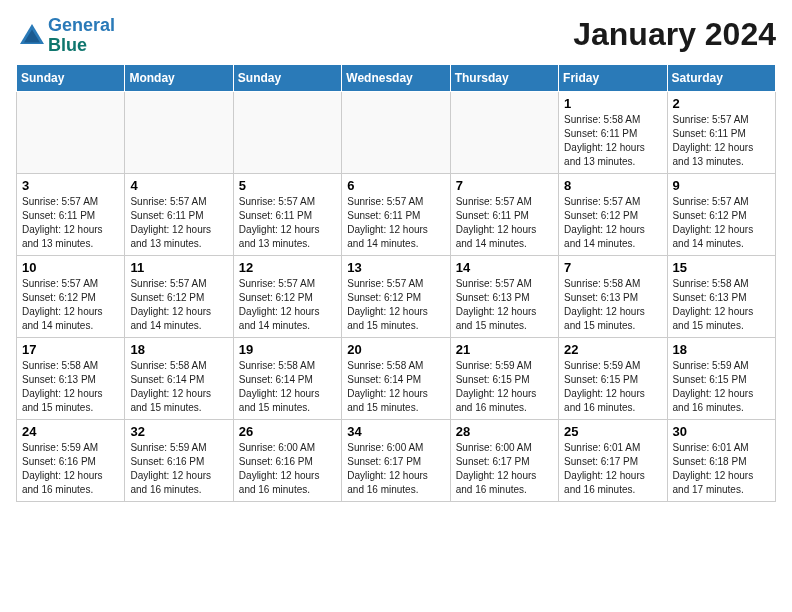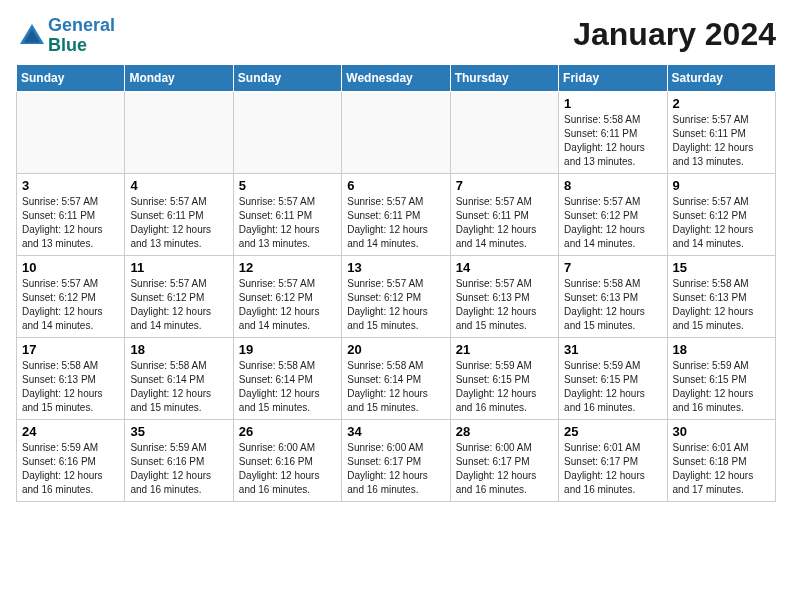--- a/index.html
+++ b/index.html
@@ -267,21 +267,21 @@
 and 15 minutes.</div>
         </td>
         <td>
           <span class="day-num">21</span>
           <div class="day-info" style="white-space: pre-line;">Sunrise: 5:59 AM
 Sunset: 6:15 PM
 Daylight: 12 hours
 and 16 minutes.</div>
         </td>
         <td>
-          <span class="day-num">31</span>
+          <span class="day-num">22</span>
           <div class="day-info" style="white-space: pre-line;">Sunrise: 5:59 AM
 Sunset: 6:15 PM
 Daylight: 12 hours
 and 16 minutes.</div>
         </td>
         <td>
           <span class="day-num">18</span>
           <div class="day-info" style="white-space: pre-line;">Sunrise: 5:59 AM
 Sunset: 6:15 PM
 Daylight: 12 hours
@@ -290,21 +290,21 @@
       </tr>
       <tr>
         <td>
           <span class="day-num">24</span>
           <div class="day-info" style="white-space: pre-line;">Sunrise: 5:59 AM
 Sunset: 6:16 PM
 Daylight: 12 hours
 and 16 minutes.</div>
         </td>
         <td>
-          <span class="day-num">35</span>
+          <span class="day-num">32</span>
           <div class="day-info" style="white-space: pre-line;">Sunrise: 5:59 AM
 Sunset: 6:16 PM
 Daylight: 12 hours
 and 16 minutes.</div>
         </td>
         <td>
           <span class="day-num">26</span>
           <div class="day-info" style="white-space: pre-line;">Sunrise: 6:00 AM
 Sunset: 6:16 PM
 Daylight: 12 hours

